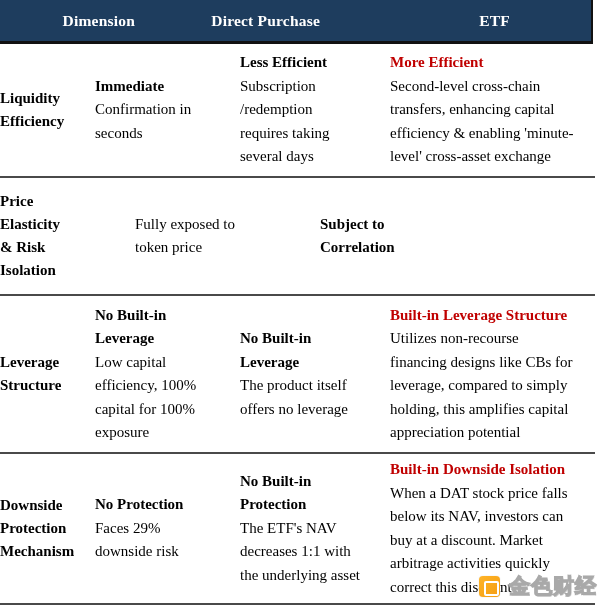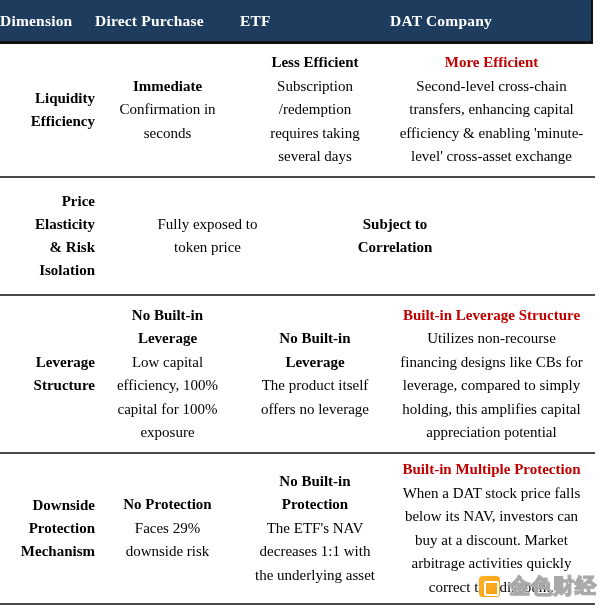--- a/index.html
+++ b/index.html
@@ -21,43 +21,43 @@
   
   .thead{
     display:flex;align-items:center;
     width:593px;height:44px;
     background:var(--navy);
     border-bottom:3px solid var(--border-dark);
     border-right:2px solid var(--border-dark);
   }
   .thead .col{
     color:#ffffff;font-weight:bold;font-size:15.5px;
-    text-align:left;letter-spacing:.2px;
+    text-align:right;letter-spacing:.2px;margin-left:40px;
   }
   
   .c0{width:95px;flex:0 0 95px;}
   .c1{width:145px;flex:0 0 145px;}
   .c2{width:150px;flex:0 0 150px;}
   .c3{width:203px;flex:0 0 203px;}
   
   .row{
     display:flex;align-items:center;
     width:595px;
     border-bottom:2px solid var(--line);
     background:var(--bg);
   }
   .row.r0{min-height:134px;}
   .row.r1{min-height:118px;gap:40px;}
   .row.r2{min-height:158px;}
   .row.r3{min-height:151px;}
   .dim{
     font-weight:bold;font-size:15px;line-height:23px;
-    text-align:right;white-space:pre-line;
+    text-align:left;white-space:pre-line;
   }
-  .cell{text-align:center;font-size:15px;line-height:23.5px;}
+  .cell{text-align:left;font-size:15px;line-height:23.5px;}
   .cell-head{font-weight:bold;white-space:pre-line;}
   .cell-body{white-space:pre-line;}
   .c3 .cell-head{color:var(--red);}
   
   .watermark{
     position:absolute;right:3px;bottom:5px;
     display:flex;align-items:center;gap:9px;
     pointer-events:none;
   }
   .wm-icon{
@@ -166,21 +166,21 @@
 downside risk</div>
     </div>
     <div class="c2 cell">
       <div class="cell-head">No Built-in
 Protection</div>
       <div class="cell-body">The ETF's NAV
 decreases 1:1 with
 the underlying asset</div>
     </div>
     <div class="c3 cell">
-      <div class="cell-head">Built-in Multiple Protection</div>
+      <div class="cell-head">Built-in Downside Isolation</div>
       <div class="cell-body">When a DAT stock price falls
 below its NAV, investors can
 buy at a discount. Market
 arbitrage activities quickly
 correct this discount.</div>
     </div>
   </section>
 
   <div class="watermark">
     <span class="wm-icon"></span>

